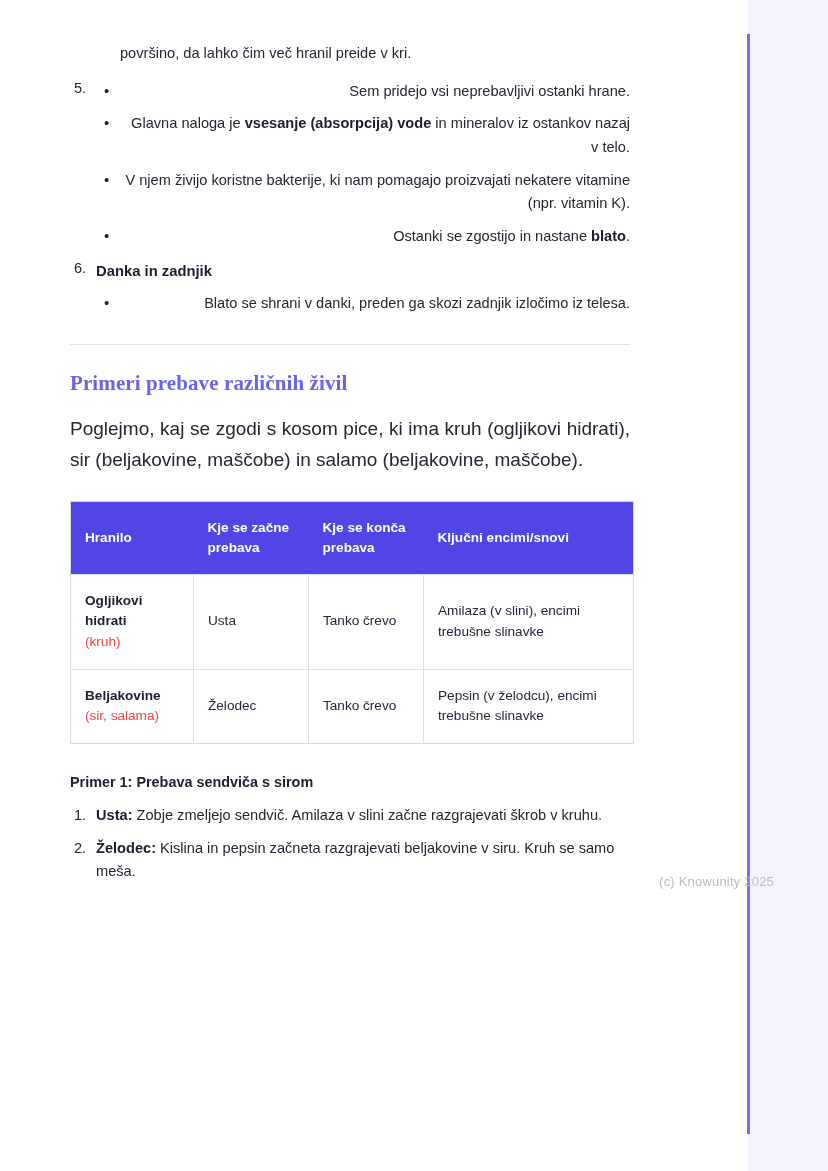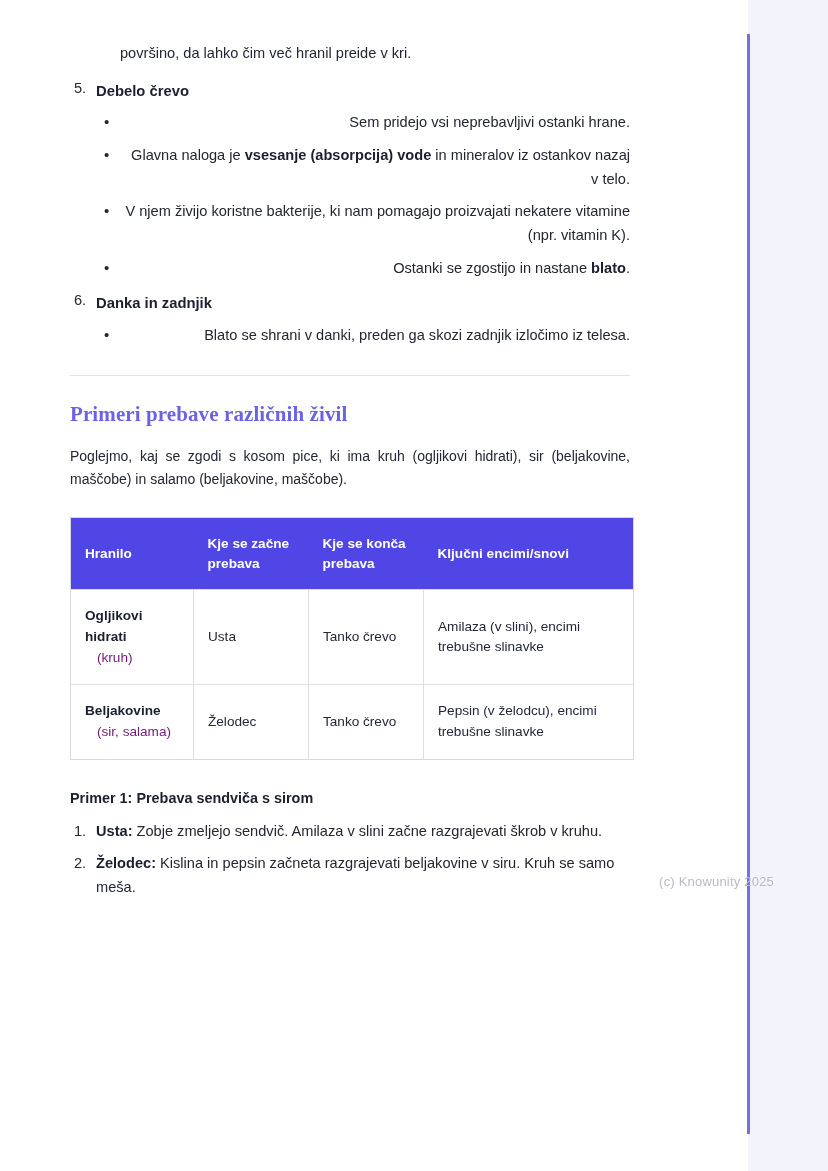--- a/index.html
+++ b/index.html
@@ -113,21 +113,21 @@
   h2.section-title {
     margin: 26px 0 0 70px;
     font-size: 21px;
     font-weight: bold;
     color: #6a63e8;
     font-family: "Liberation Serif", serif;
     letter-spacing: 0.1px;
   }
   .intro {
     margin: 18px 70px 0 70px;
-    font-size: 14px;
+    font-size: 19px;
     line-height: 1.62;
     text-align: justify;
     color: #222733;
   }
   table.tbl {
     margin: 26px 0 0 70px;
     width: 563px;
     border-collapse: collapse;
     border: 1px solid #d9dae0;
     table-layout: fixed;
@@ -151,21 +151,21 @@
     line-height: 1.52;
     color: #23283a;
     vertical-align: middle;
   }
   table.tbl td:last-child { border-right: none; }
   table.tbl col.c1 { width: 123px; }
   table.tbl col.c2 { width: 115px; }
   table.tbl col.c3 { width: 115px; }
   table.tbl col.c4 { width: 210px; }
   .cell-strong { font-weight: bold; color: #1b2030; }
-  .cell-sub { color: #701a75; margin-left: 12px; }
+  .cell-sub { color: #ef4444; }
 
   .ex-title {
     margin: 30px 0 0 70px;
     font-size: 14.4px;
     font-weight: bold;
     color: #1b2030;
   }
   ol.ex-list {
     margin: 14px 0 0 0;
     padding-left: 96px;
@@ -201,21 +201,20 @@
   <div class="rail-light"></div>
   <div class="rail-accent"></div>
 
   <div class="content">
 
     <div class="para top-line">površino, da lahko čim več hranil preide v kri.</div>
 
     <ol class="main-list">
       <li>
         <span class="num">5.</span>
-        <div class="li-title">Debelo črevo</div>
         <ul class="sub">
           <li><span>Sem pridejo vsi neprebavljivi ostanki hrane.</span></li>
           <li><span>Glavna naloga je </span><b>vsesanje (absorpcija) vode</b><span> in mineralov iz ostankov nazaj v telo.</span></li>
           <li><span>V njem živijo koristne bakterije, ki nam pomagajo proizvajati nekatere vitamine (npr. vitamin K).</span></li>
           <li><span>Ostanki se zgostijo in nastane </span><b>blato</b><span>.</span></li>
         </ul>
       </li>
       <li>
         <span class="num">6.</span>
         <div class="li-title">Danka in zadnjik</div>

